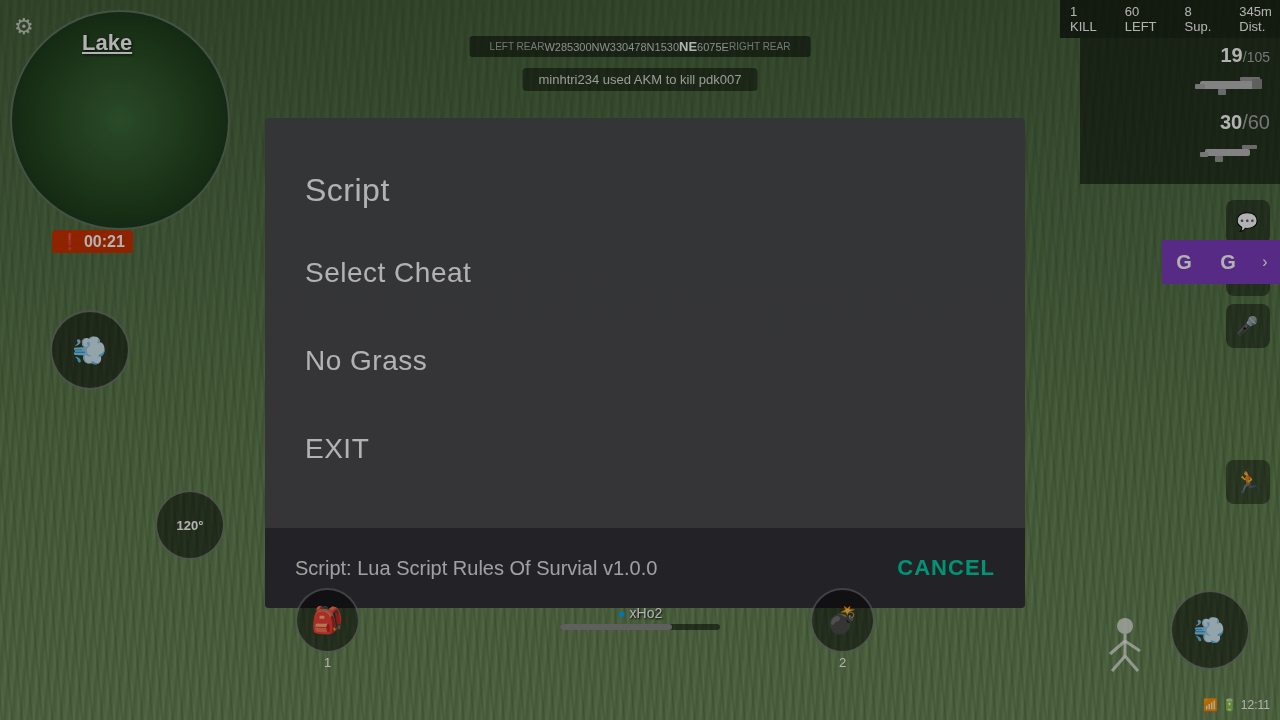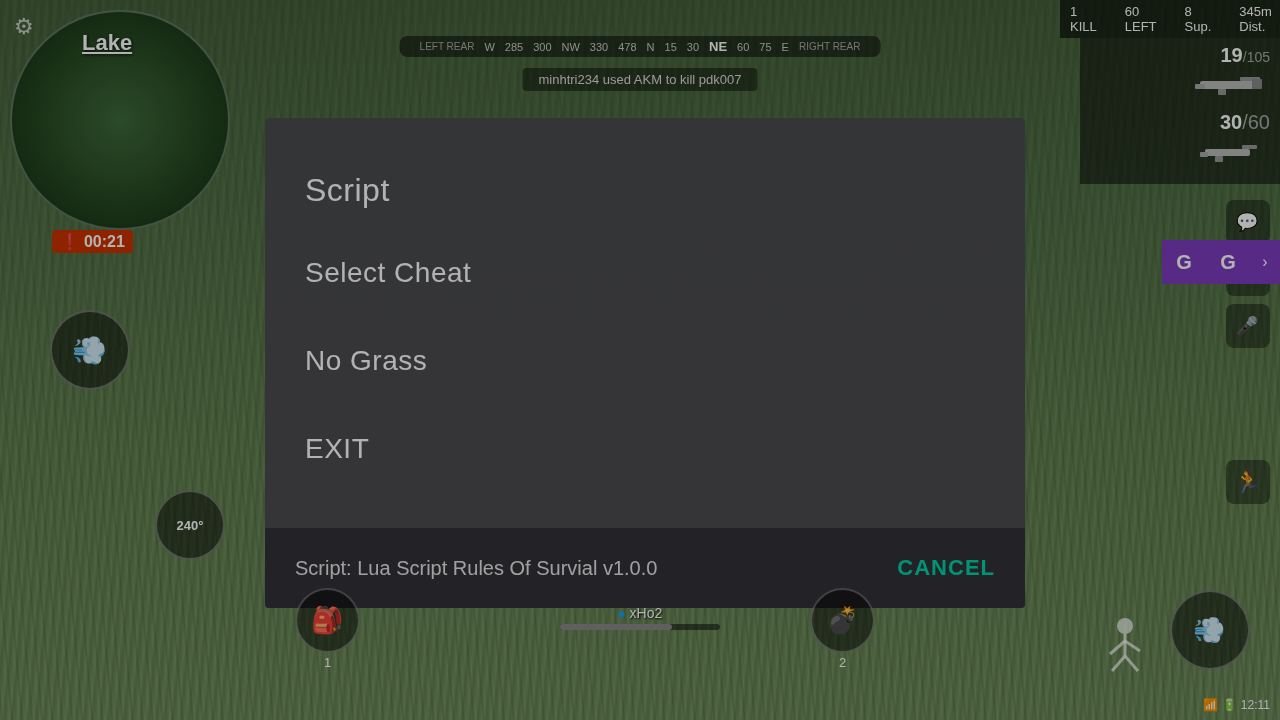--- a/index.html
+++ b/index.html
@@ -40,25 +40,25 @@
           transparent 8px
         );
     }
 
     .compass-bar {
       position: absolute;
       top: 36px;
       left: 50%;
       transform: translateX(-50%);
       background: rgba(0,0,0,0.5);
-      border-radius: 8px;
+      border-radius: 3px;
       padding: 3px 20px;
       display: flex;
       align-items: center;
-      gap: 10px;
+      gap: 0;
       font-size: 11px;
       color: #ccc;
       white-space: nowrap;
     }
 
     .compass-bar .highlighted {
       color: white;
       font-weight: bold;
       font-size: 13px;
     }
@@ -420,21 +420,21 @@
   <div class="g-icon-box">G</div>
   <div class="g-icon-box">G</div>
   <div class="g-icon-arrow">›</div>
 </div>
 
 <div style="position:absolute;top:310px;left:50px;z-index:5;">
   <div style="width:80px;height:80px;border-radius:50%;background:rgba(0,0,0,0.5);border:2px solid rgba(255,255,255,0.3);display:flex;align-items:center;justify-content:center;font-size:28px;color:#bbb;">💨</div>
 </div>
 
 <div style="position:absolute;top:490px;left:155px;z-index:5;">
-  <div style="width:70px;height:70px;border-radius:50%;background:rgba(0,0,0,0.5);border:2px solid rgba(255,255,255,0.3);display:flex;align-items:center;justify-content:center;font-size:13px;color:white;font-weight:bold;">240°</div>
+  <div style="width:70px;height:70px;border-radius:50%;background:rgba(0,0,0,0.5);border:2px solid rgba(255,255,255,0.3);display:flex;align-items:center;justify-content:center;font-size:13px;color:white;font-weight:bold;">120°</div>
 </div>
 
 <div style="position:absolute;bottom:50px;right:30px;z-index:5;display:flex;gap:10px;">
   <div style="width:80px;height:80px;border-radius:50%;background:rgba(0,0,0,0.5);border:2px solid rgba(255,255,255,0.3);display:flex;align-items:center;justify-content:center;font-size:26px;color:#bbb;">💨</div>
 </div>
 
 <div style="position:absolute;bottom:40px;right:130px;z-index:5;">
   <svg width="50" height="60" viewBox="0 0 50 60" fill="rgba(255,255,255,0.7)">
     <circle cx="25" cy="10" r="8"></circle>
     <line x1="25" y1="18" x2="25" y2="40" stroke="rgba(255,255,255,0.7)" stroke-width="3"></line>

